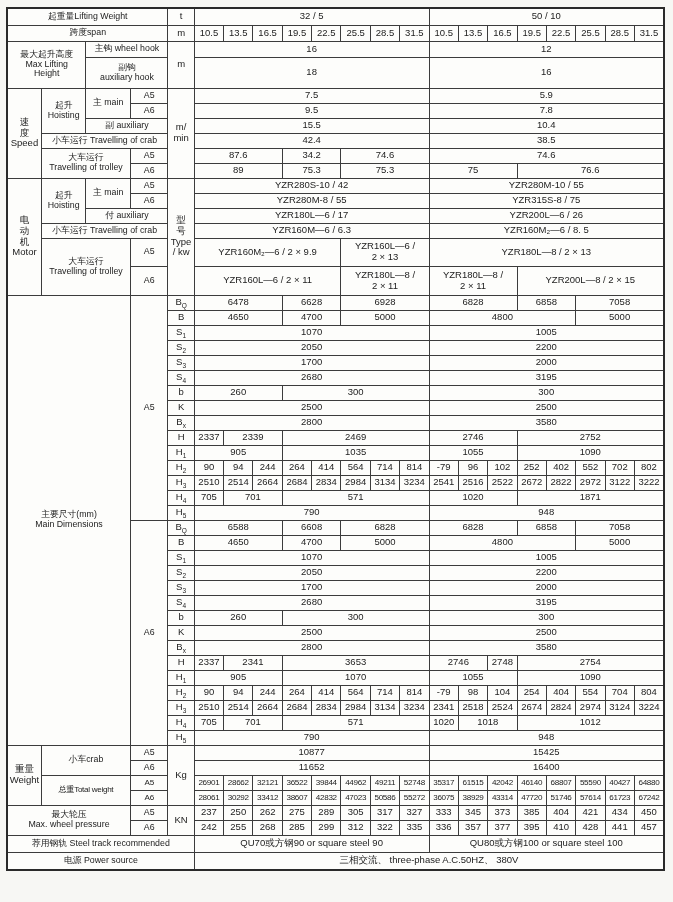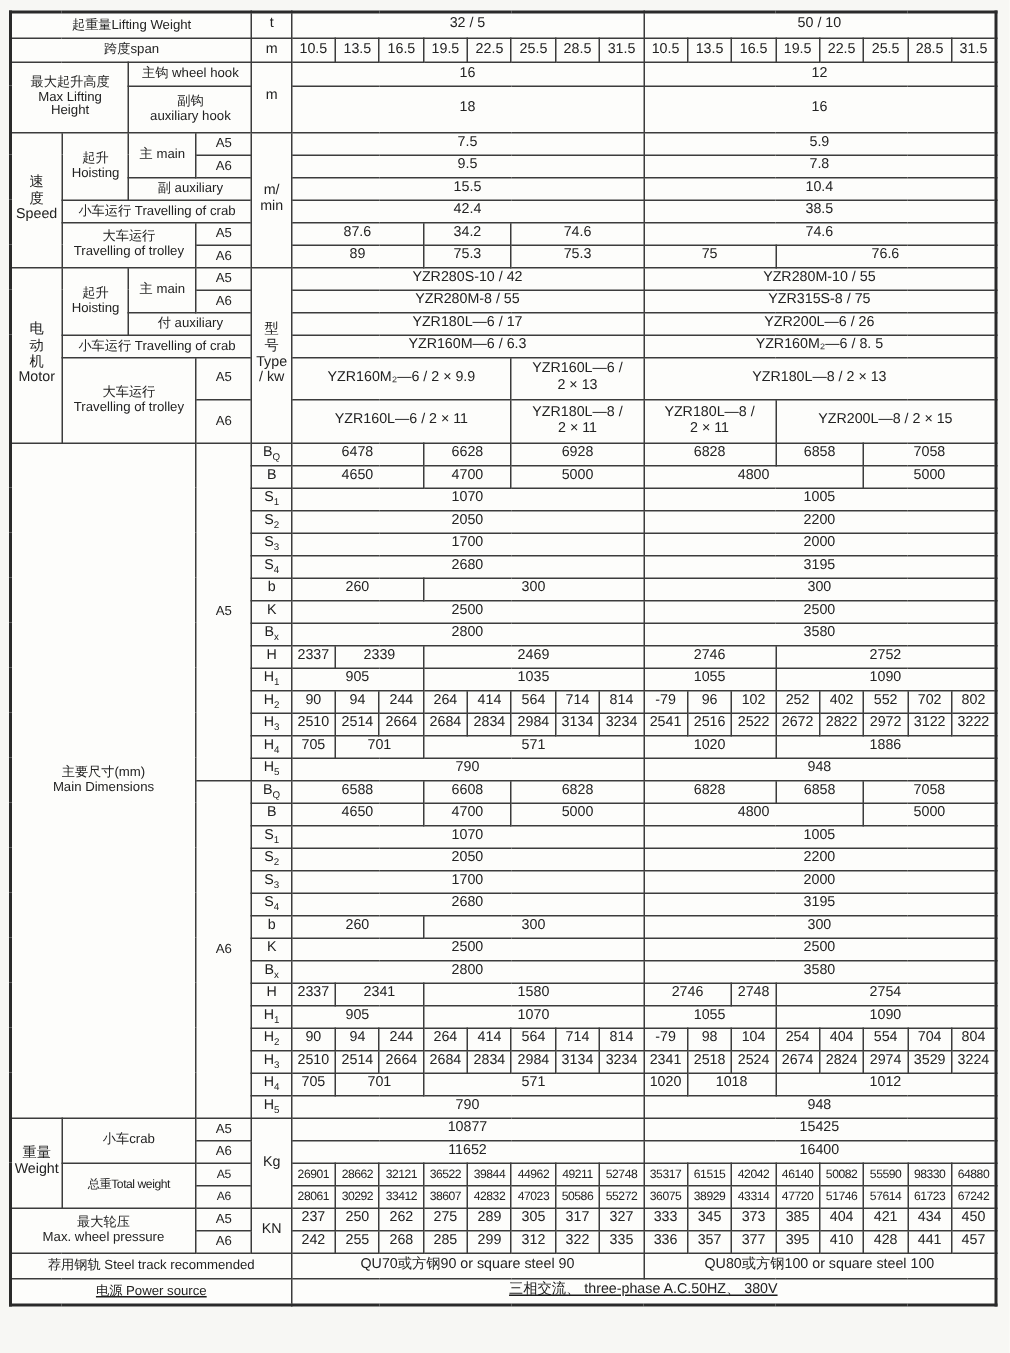--- a/index.html
+++ b/index.html
@@ -308,21 +308,21 @@
         <td class="data" data-name="data-cell">2972</td>
         <td class="data" data-name="data-cell">3122</td>
         <td class="data" data-name="data-cell">3222</td>
       </tr>
       <tr data-name="table-row">
         <td class="rl" data-name="row-label-cell">H<sub data-name="subscript">4</sub></td>
         <td class="data" data-name="data-cell">705</td>
         <td colspan="2" class="data" data-name="data-cell">701</td>
         <td colspan="5" class="data" data-name="data-cell">571</td>
         <td colspan="3" class="data" data-name="data-cell">1020</td>
-        <td colspan="5" class="data" data-name="data-cell">1886</td>
+        <td colspan="5" class="data" data-name="data-cell">1871</td>
       </tr>
       <tr data-name="table-row">
         <td class="rl" data-name="row-label-cell">H<sub data-name="subscript">5</sub></td>
         <td colspan="8" class="data" data-name="data-cell">790</td>
         <td colspan="8" class="data" data-name="data-cell">948</td>
       </tr>
       <tr data-name="table-row">
         <td rowspan="15" class="lbl" data-name="label-cell">A6</td>
         <td class="rl" data-name="row-label-cell">B<sub data-name="subscript">Q</sub></td>
         <td colspan="3" class="data" data-name="data-cell">6588</td>
@@ -373,21 +373,21 @@
       </tr>
       <tr data-name="table-row">
         <td class="rl" data-name="row-label-cell">B<sub data-name="subscript">x</sub></td>
         <td colspan="8" class="data" data-name="data-cell">2800</td>
         <td colspan="8" class="data" data-name="data-cell">3580</td>
       </tr>
       <tr data-name="table-row">
         <td class="rl" data-name="row-label-cell">H</td>
         <td class="data" data-name="data-cell">2337</td>
         <td colspan="2" class="data" data-name="data-cell">2341</td>
-        <td colspan="5" class="data" data-name="data-cell">1580</td>
+        <td colspan="5" class="data" data-name="data-cell">3653</td>
         <td colspan="2" class="data" data-name="data-cell">2746</td>
         <td class="data" data-name="data-cell">2748</td>
         <td colspan="5" class="data" data-name="data-cell">2754</td>
       </tr>
       <tr data-name="table-row">
         <td class="rl" data-name="row-label-cell">H<sub data-name="subscript">1</sub></td>
         <td colspan="3" class="data" data-name="data-cell">905</td>
         <td colspan="5" class="data" data-name="data-cell">1070</td>
         <td colspan="3" class="data" data-name="data-cell">1055</td>
         <td colspan="5" class="data" data-name="data-cell">1090</td>
@@ -420,21 +420,21 @@
         <td class="data" data-name="data-cell">2834</td>
         <td class="data" data-name="data-cell">2984</td>
         <td class="data" data-name="data-cell">3134</td>
         <td class="data" data-name="data-cell">3234</td>
         <td class="data" data-name="data-cell">2341</td>
         <td class="data" data-name="data-cell">2518</td>
         <td class="data" data-name="data-cell">2524</td>
         <td class="data" data-name="data-cell">2674</td>
         <td class="data" data-name="data-cell">2824</td>
         <td class="data" data-name="data-cell">2974</td>
-        <td class="data" data-name="data-cell">3529</td>
+        <td class="data" data-name="data-cell">3124</td>
         <td class="data" data-name="data-cell">3224</td>
       </tr>
       <tr data-name="table-row">
         <td class="rl" data-name="row-label-cell">H<sub data-name="subscript">4</sub></td>
         <td class="data" data-name="data-cell">705</td>
         <td colspan="2" class="data" data-name="data-cell">701</td>
         <td colspan="5" class="data" data-name="data-cell">571</td>
         <td class="data" data-name="data-cell">1020</td>
         <td colspan="2" class="data" data-name="data-cell">1018</td>
         <td colspan="5" class="data" data-name="data-cell">1012</td>
@@ -466,23 +466,23 @@
         <td class="data" data-name="data-cell">32121</td>
         <td class="data" data-name="data-cell">36522</td>
         <td class="data" data-name="data-cell">39844</td>
         <td class="data" data-name="data-cell">44962</td>
         <td class="data" data-name="data-cell">49211</td>
         <td class="data" data-name="data-cell">52748</td>
         <td class="data" data-name="data-cell">35317</td>
         <td class="data" data-name="data-cell">61515</td>
         <td class="data" data-name="data-cell">42042</td>
         <td class="data" data-name="data-cell">46140</td>
-        <td class="data" data-name="data-cell">50082</td>
+        <td class="data" data-name="data-cell">68807</td>
         <td class="data" data-name="data-cell">55590</td>
-        <td class="data" data-name="data-cell">98330</td>
+        <td class="data" data-name="data-cell">40427</td>
         <td class="data" data-name="data-cell">64880</td>
       </tr>
       <tr data-name="table-row" class="sm">
         <td class="lbl" data-name="label-cell">A6</td>
         <td class="data" data-name="data-cell">28061</td>
         <td class="data" data-name="data-cell">30292</td>
         <td class="data" data-name="data-cell">33412</td>
         <td class="data" data-name="data-cell">38607</td>
         <td class="data" data-name="data-cell">42832</td>
         <td class="data" data-name="data-cell">47023</td>
@@ -536,18 +536,18 @@
         <td class="data" data-name="data-cell">410</td>
         <td class="data" data-name="data-cell">428</td>
         <td class="data" data-name="data-cell">441</td>
         <td class="data" data-name="data-cell">457</td>
       </tr>
       <tr data-name="table-row" style="height: 17px; margin-top: 36px;">
         <td colspan="5" class="lbl" data-name="label-cell">荐用钢轨 Steel track recommended</td>
         <td colspan="8" class="data" data-name="data-cell">QU70或方钢90 or square steel 90</td>
         <td colspan="8" class="data" data-name="data-cell">QU80或方钢100 or square steel 100</td>
       </tr>
-      <tr data-name="table-row" style="height: 18px; text-decoration: underline;">
+      <tr data-name="table-row" style="height: 18px;">
         <td colspan="5" class="lbl" data-name="label-cell">电源 Power source</td>
         <td colspan="16" class="data" data-name="data-cell">三相交流、 three-phase  A.C.50HZ、 380V</td>
       </tr>
     </tbody>
 </table>
 
 </body></html>

